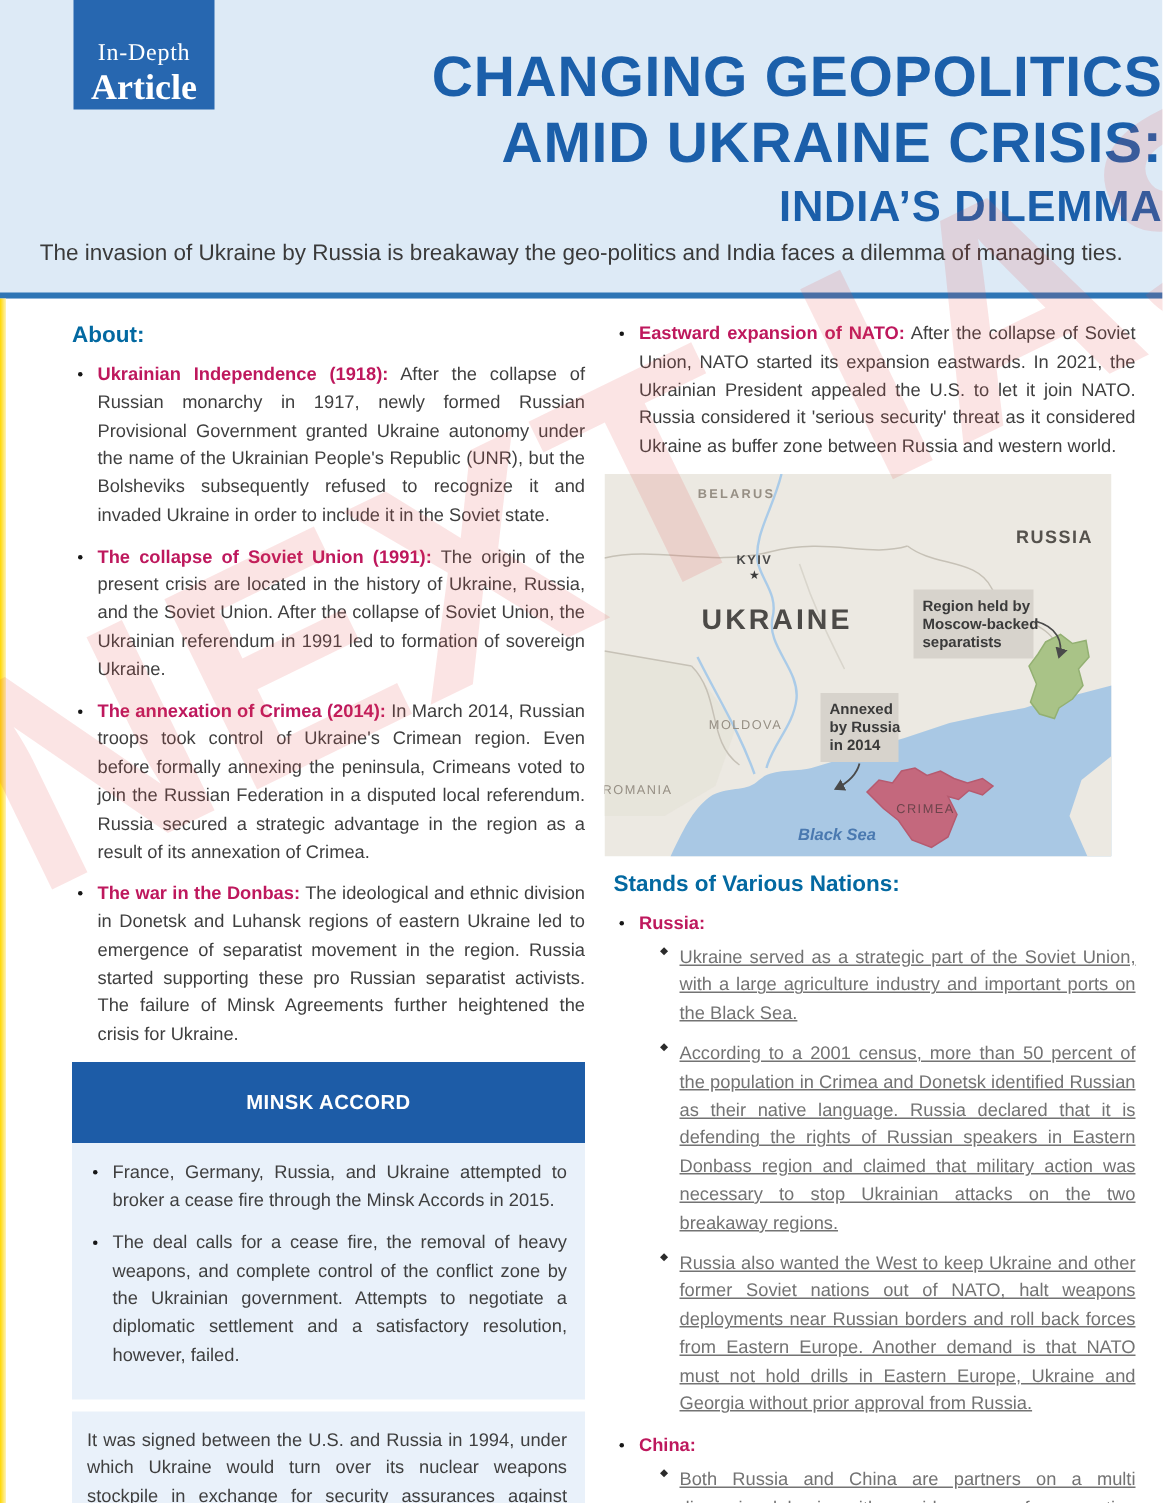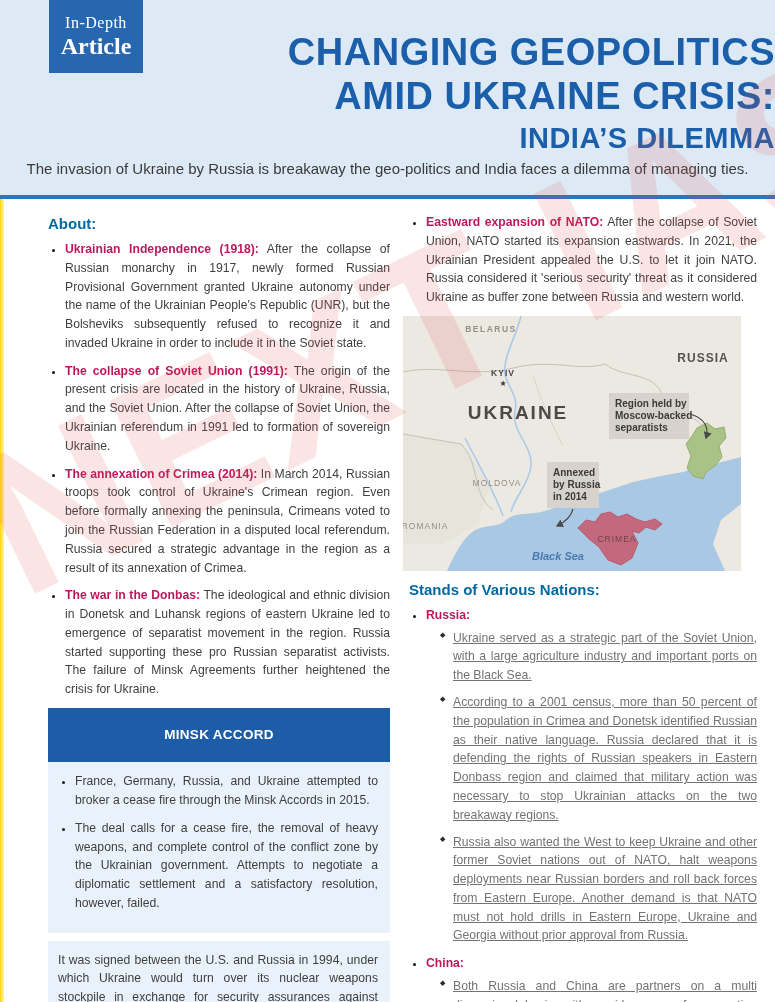--- a/index.html
+++ b/index.html
@@ -13,21 +13,21 @@
 
   
   header{
     position:absolute;top:0;left:0;width:775px;height:195px;
     background:#ddeaf6;border-bottom:4px solid #2e75b5;
   }
   .badge{
     position:absolute;top:0;left:49px;width:94px;height:73px;
     background:#2767b0;color:#ffffff;text-align:center;
     font-family:"Liberation Serif","DejaVu Serif",serif;
-    display:flex;flex-direction:column;justify-content:center;
+    display:flex;flex-direction:column;justify-content:flex-end;
   }
   .badge-line1{font-size:16px;letter-spacing:.5px;}
   .badge-line2{font-size:24px;font-weight:bold;margin-top:1px;}
   h1.title{
     position:absolute;top:30px;left:0;width:775px;margin:0;
     text-align:right;color:#1b5faa;line-height:1;
   }
   .t1,.t2{display:block;font-size:38px;font-weight:bold;letter-spacing:.5px;line-height:44px;}
   .t3{display:block;font-size:29px;font-weight:bold;letter-spacing:.5px;line-height:36px;margin-top:2px;}
   .subtitle{

